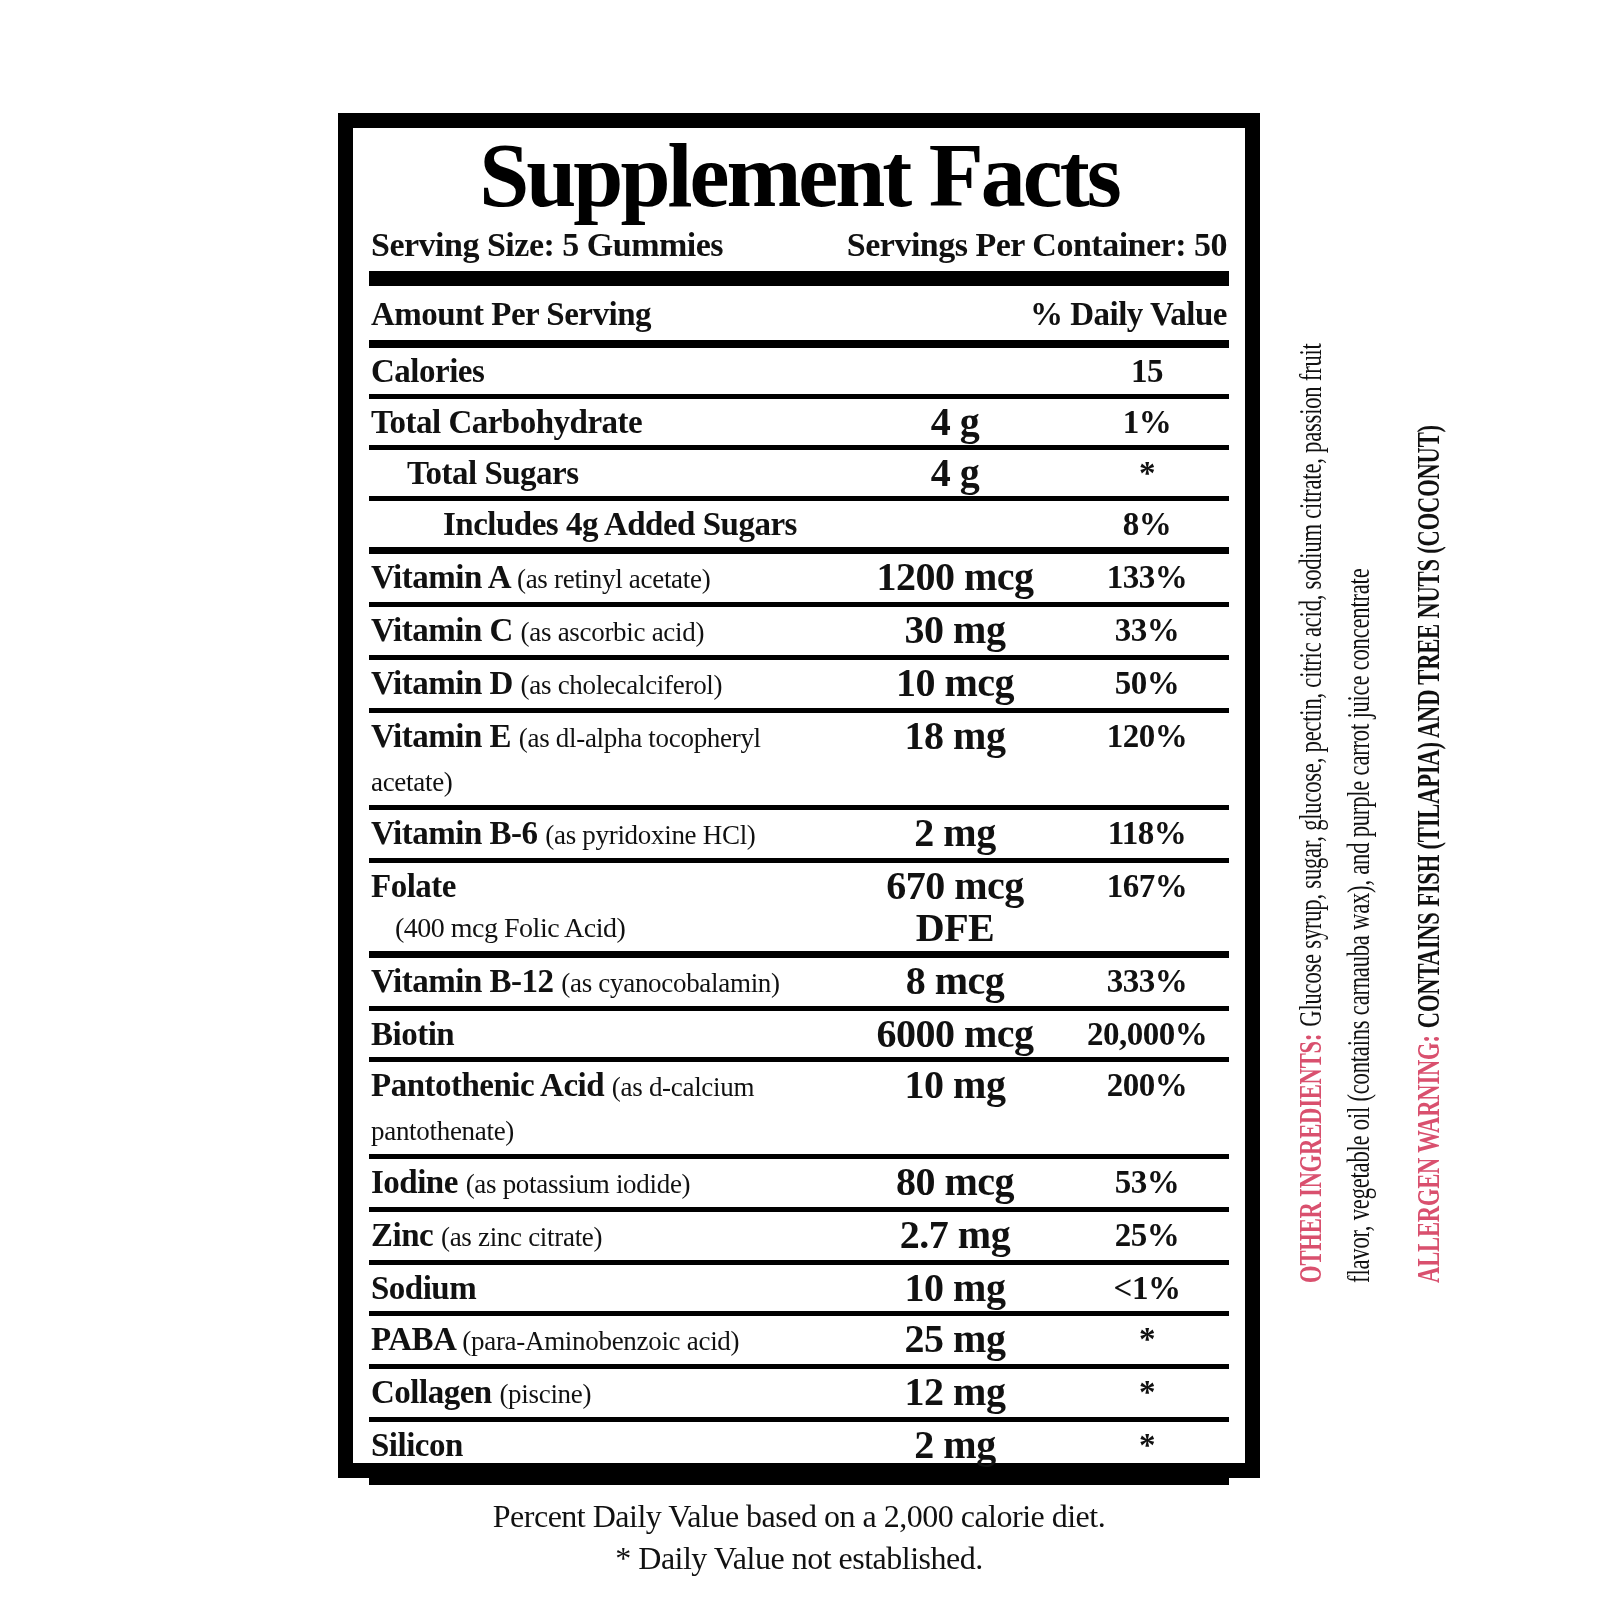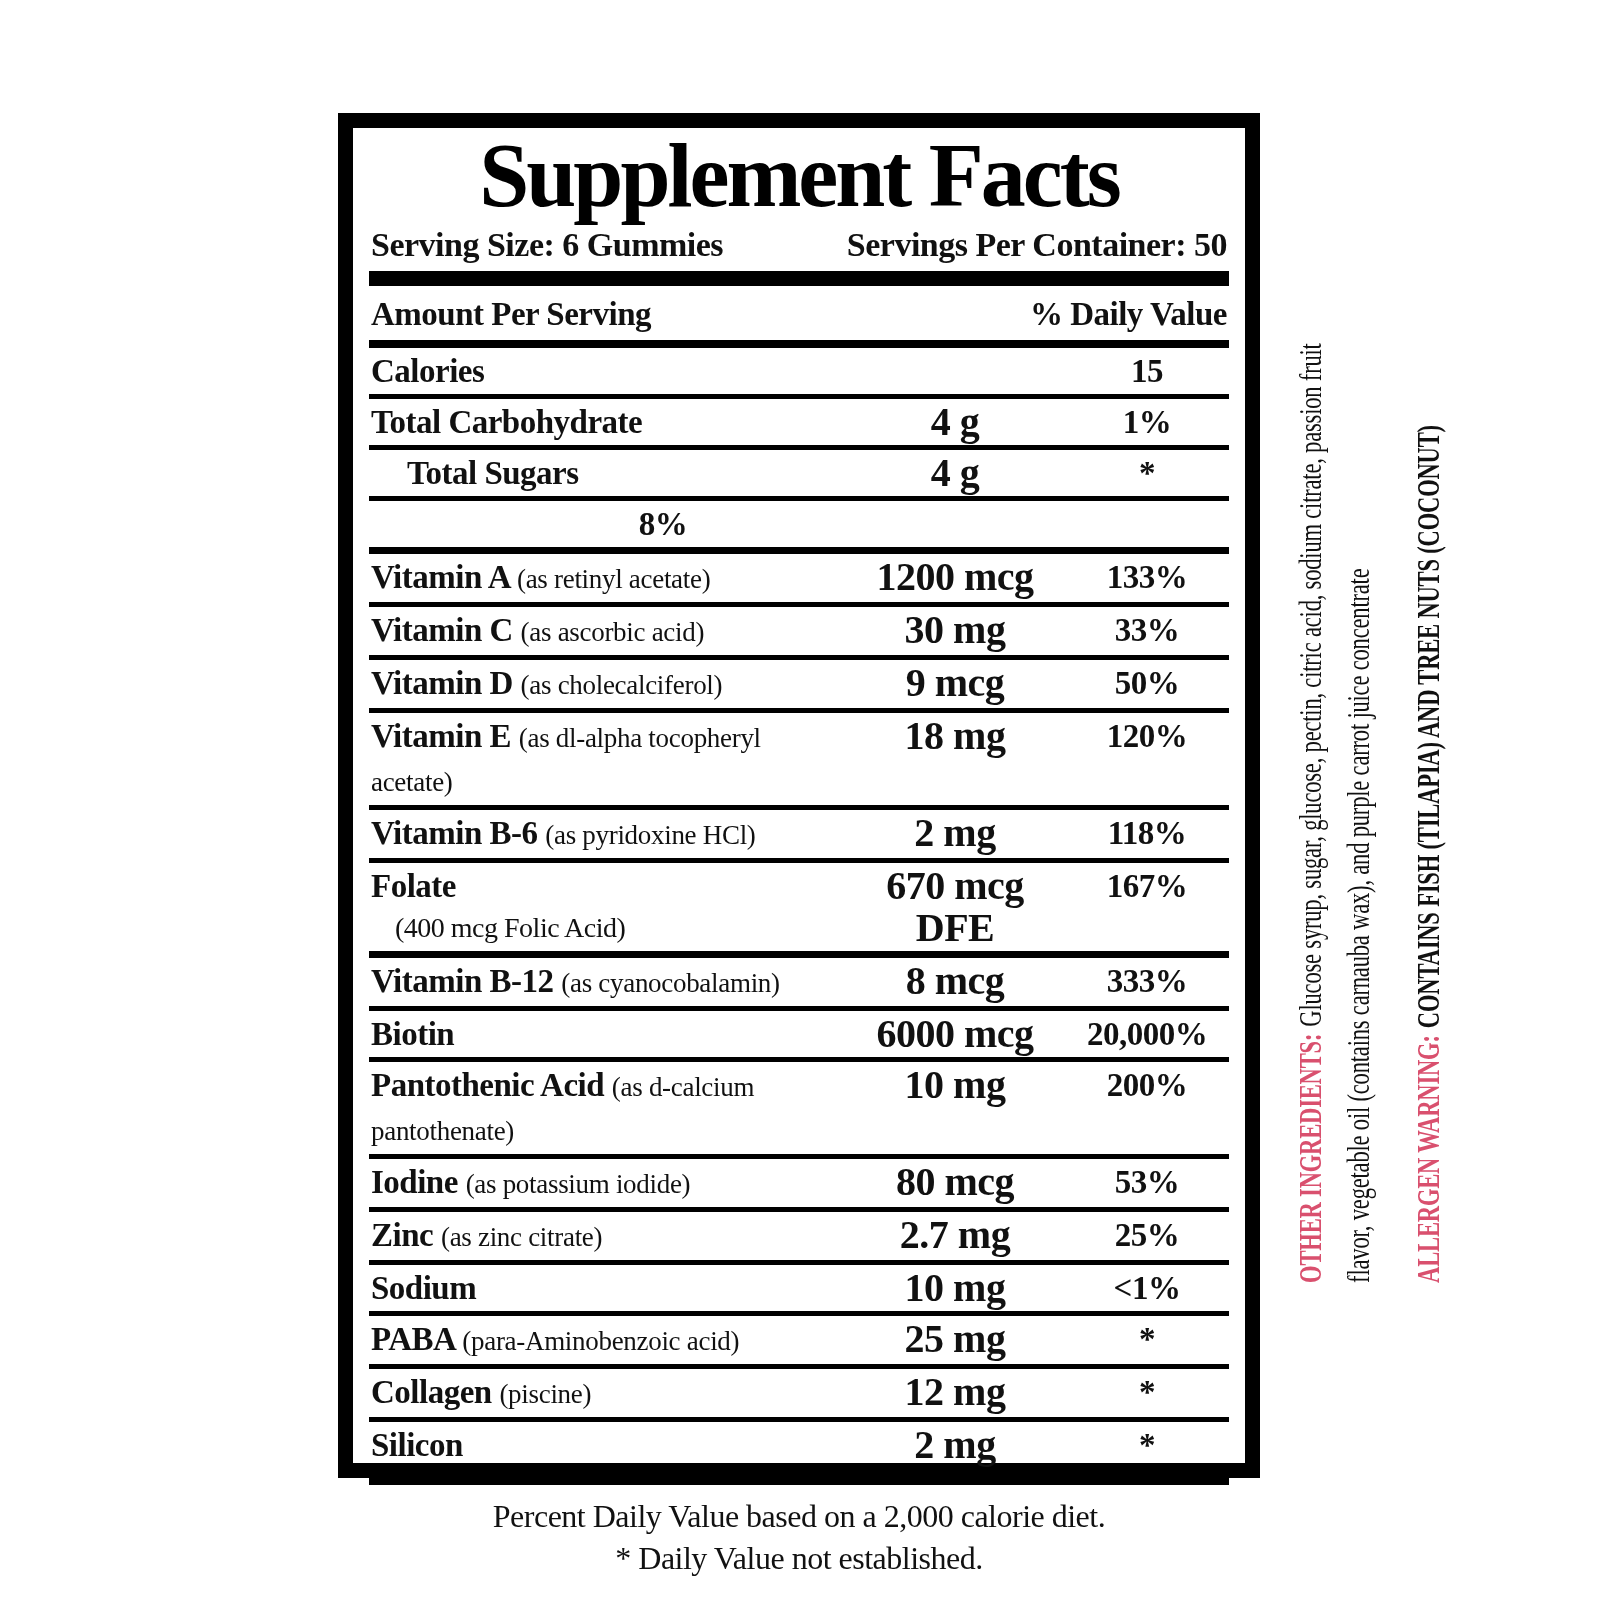--- a/index.html
+++ b/index.html
@@ -62,21 +62,21 @@
 </style>
 </head>
 <body>
 
 <div class="canvas">
 
   <div class="panel">
     <h1 class="title">Supplement Facts</h1>
 
     <div class="serving-row">
-      <span>Serving Size: 6 Gummies</span>
+      <span>Serving Size: 5 Gummies</span>
       <span>Servings Per Container: 50</span>
     </div>
 
     <div class="bar thick"></div>
 
     <div class="hdr-row">
       <span>Amount Per Serving</span>
       <span>% Daily Value</span>
     </div>
 
@@ -95,39 +95,40 @@
     <span class="cell dv">1%</span>
   </div>
 <div class="sep thin"></div>
   <div class="row">
     <span class="cell name indent-1"><span class="nm">Total Sugars</span> </span>
     <span class="cell amount"><span class="amt1">4 g</span></span>
     <span class="cell dv">*</span>
   </div>
 <div class="sep thin"></div>
   <div class="row">
+    <span class="cell name indent-2"><span class="nm">Includes 4g Added Sugars</span> </span>
     <span class="cell amount"><span class="amt1"></span></span>
     <span class="cell dv">8%</span>
   </div>
 <div class="sep medium"></div>
   <div class="row">
     <span class="cell name"><span class="nm">Vitamin A</span> <span class="note">(as retinyl acetate)</span></span>
     <span class="cell amount"><span class="amt1">1200 mcg</span></span>
     <span class="cell dv">133%</span>
   </div>
 <div class="sep thin"></div>
   <div class="row">
     <span class="cell name"><span class="nm">Vitamin C</span> <span class="note">(as ascorbic acid)</span></span>
     <span class="cell amount"><span class="amt1">30 mg</span></span>
     <span class="cell dv">33%</span>
   </div>
 <div class="sep thin"></div>
   <div class="row">
     <span class="cell name"><span class="nm">Vitamin D</span> <span class="note">(as cholecalciferol)</span></span>
-    <span class="cell amount"><span class="amt1">9 mcg</span></span>
+    <span class="cell amount"><span class="amt1">10 mcg</span></span>
     <span class="cell dv">50%</span>
   </div>
 <div class="sep thin"></div>
   <div class="row">
     <span class="cell name"><span class="nm">Vitamin E</span> <span class="note">(as dl-alpha tocopheryl acetate)</span></span>
     <span class="cell amount"><span class="amt1">18 mg</span></span>
     <span class="cell dv">120%</span>
   </div>
 <div class="sep thin"></div>
   <div class="row">

